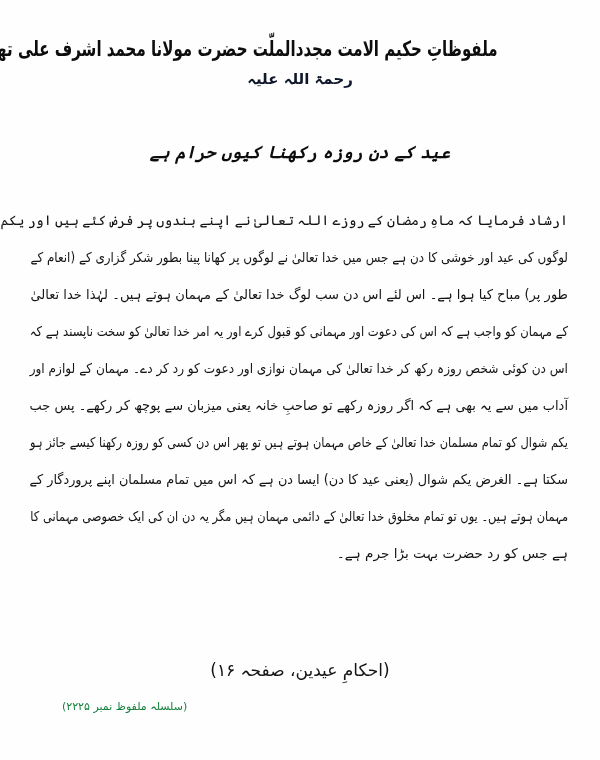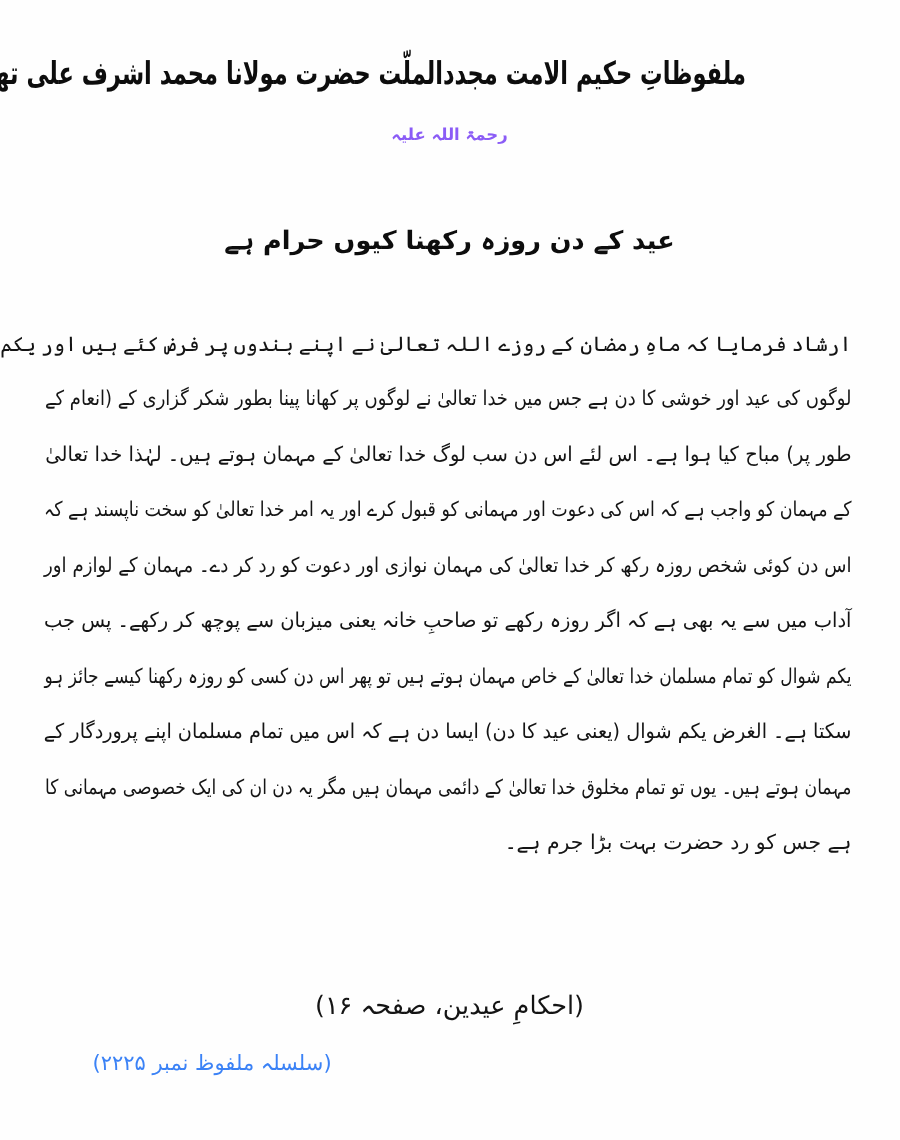--- a/index.html
+++ b/index.html
@@ -36,35 +36,36 @@
     line-height: 1.5;
     letter-spacing: 0px;
     direction: rtl;
     unicode-bidi: embed;
     padding: 0 24px;
     color: #0d0d0d;
     white-space: nowrap;
     transform: scaleX(0.96);
   }
   .doc-subtitle {
-    margin-top: 17px;
-    font-size: 11px;
+    margin-top: 4px;
+    font-size: 15px;
     font-weight: 700;
     direction: rtl;
-    color: #8b5cf6;
+    color: #0f172a;
   }
 
   
   .section-heading {
     margin-top: 54px;
     text-align: center;
     font-size: 17px;
     font-weight: 700;
     direction: rtl;
     color: #0d0d0d;
+    font-style: italic;
   }
 
   
   .body-block {
     margin-top: 40px;
     padding: 0 32px 0 30px;
     direction: rtl;
     text-align: justify;
     text-align-last: right;
   }
@@ -93,23 +94,23 @@
     direction: rtl;
     color: #141414;
   }
   .citation-secondary {
     position: absolute;
     top: 700px;
     left: 0;
     right: 0;
     text-align: left;
     padding-left: 62px;
-    font-size: 14px;
+    font-size: 11px;
     direction: rtl;
-    color: #3b82f6;
+    color: #15803d;
   }
   .citation-secondary span { display: inline-block; }
 </style>
 </head>
 <body>
 
 <div class="page">
 
   <div class="header">
     <div class="doc-title" style="transform: scaleX(0.716);">ملفوظاتِ حکیم الامت مجددالملّت حضرت مولانا محمد اشرف علی تھانوی</div>

